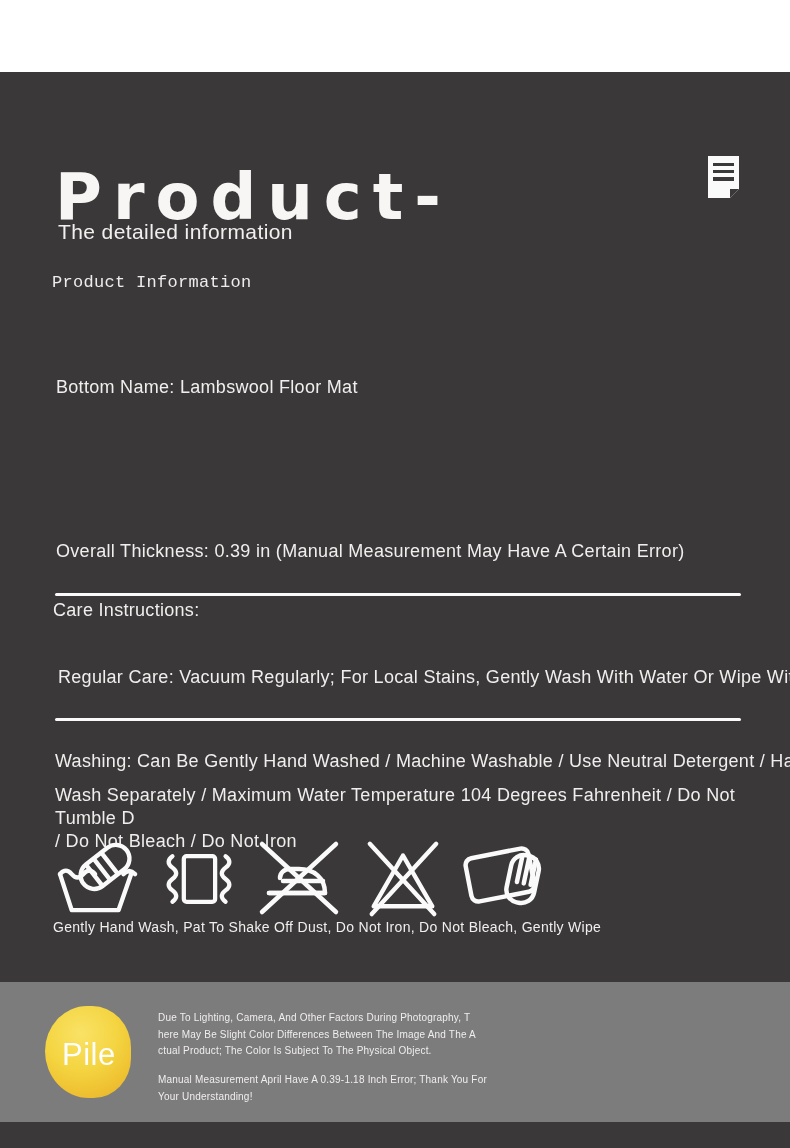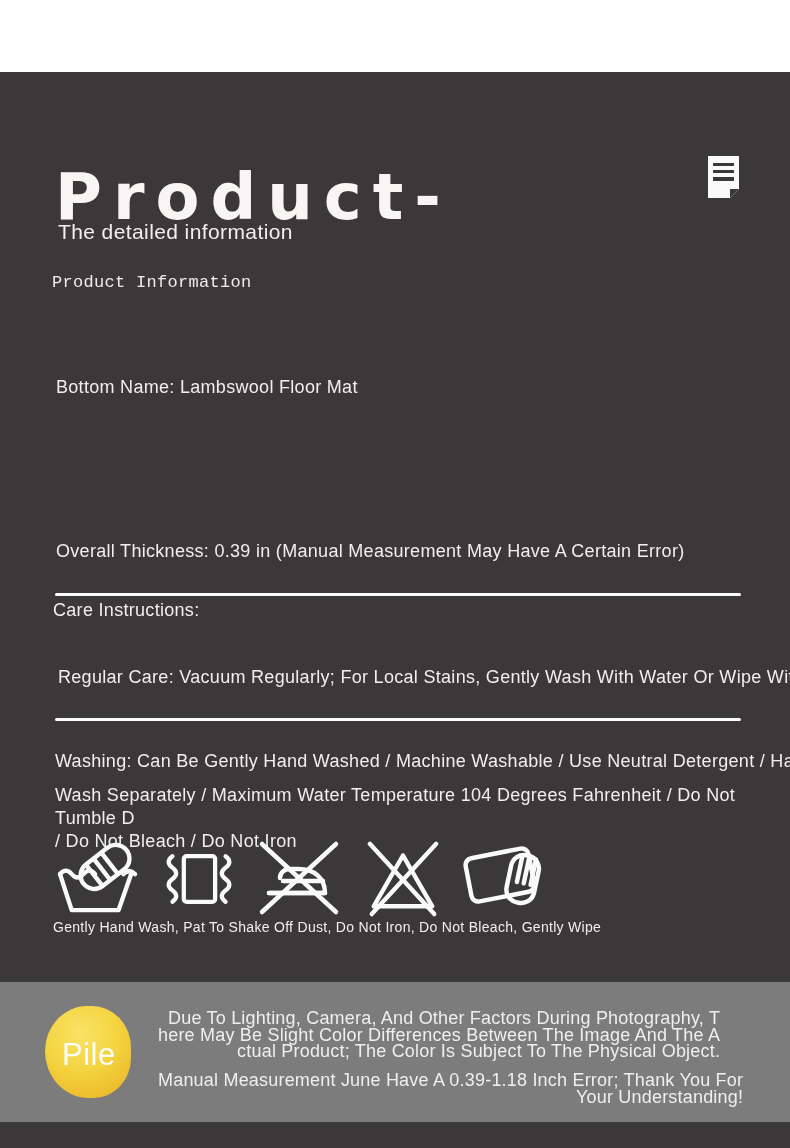--- a/index.html
+++ b/index.html
@@ -33,22 +33,22 @@
   .care-washing2{left:55px;top:712px;white-space:pre-line;line-height:23px;}
   .care-icon{position:absolute;}
   .icons-caption{left:53px;top:847px;font-size:14px;}
 
   .note-band{position:absolute;left:0;top:910px;width:790px;height:140px;background:#7d7c7d;}
   .note-badge{position:absolute;left:45px;top:24px;width:86px;height:92px;
       border-radius:52% 48% 46% 54%;
       background:radial-gradient(circle at 42% 30%, #f9e266 0%, #f4d440 45%, #efc232 72%, #e5af2a 100%);}
   .note-badge-label{position:absolute;left:17px;top:31px;color:#fdfdfc;font-size:31px;
       letter-spacing:.5px;font-weight:400;}
-  .note-p{position:absolute;left:158px;color:#f0eeee;font-size:18px;line-height:16.6px;
-      white-space:pre-line;letter-spacing:.2px;text-align:right;}
+  .note-p{position:absolute;left:158px;color:#f0eeee;font-size:10px;line-height:16.6px;
+      white-space:pre-line;letter-spacing:.2px;}
   .note-p1{top:28px;}
   .note-p2{top:90px;}
 
   .doc-icon{position:absolute;left:706px;top:82px;}
   svg{display:block;}
 </style>
 </head>
 <body>
 
 <div class="page">
@@ -141,18 +141,18 @@
 
     <div class="line icons-caption">Gently Hand Wash, Pat To Shake Off Dust, Do Not Iron, Do Not Bleach, Gently Wipe</div>
 
     <div class="note-band">
       <div class="note-badge">
         <span class="note-badge-label">Pile</span>
       </div>
       <div class="note-p note-p1">Due To Lighting, Camera, And Other Factors During Photography, T
 here May Be Slight Color Differences Between The Image And The A
 ctual Product; The Color Is Subject To The Physical Object.</div>
-      <div class="note-p note-p2">Manual Measurement June Have A 0.39-1.18 Inch Error; Thank You For
+      <div class="note-p note-p2">Manual Measurement April Have A 0.39-1.18 Inch Error; Thank You For
 Your Understanding!</div>
     </div>
 
   </div>
 </div>
 
 </body></html>

